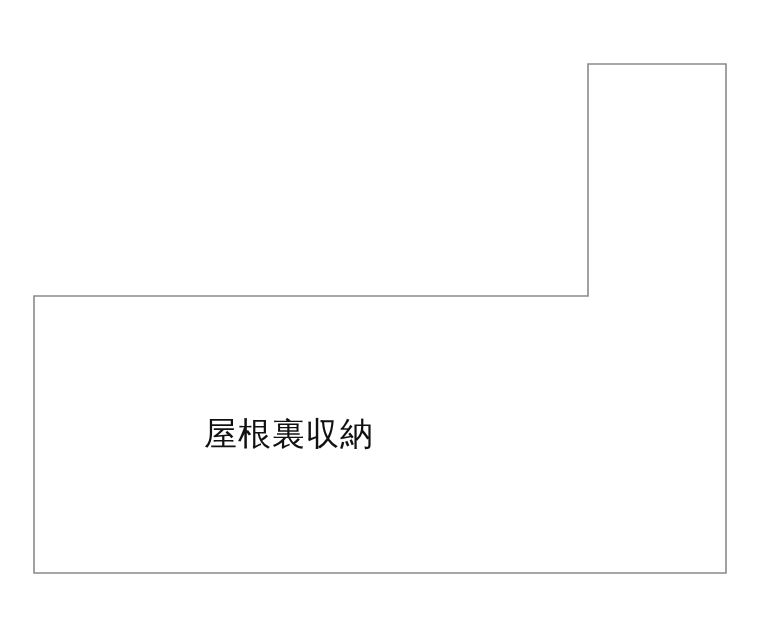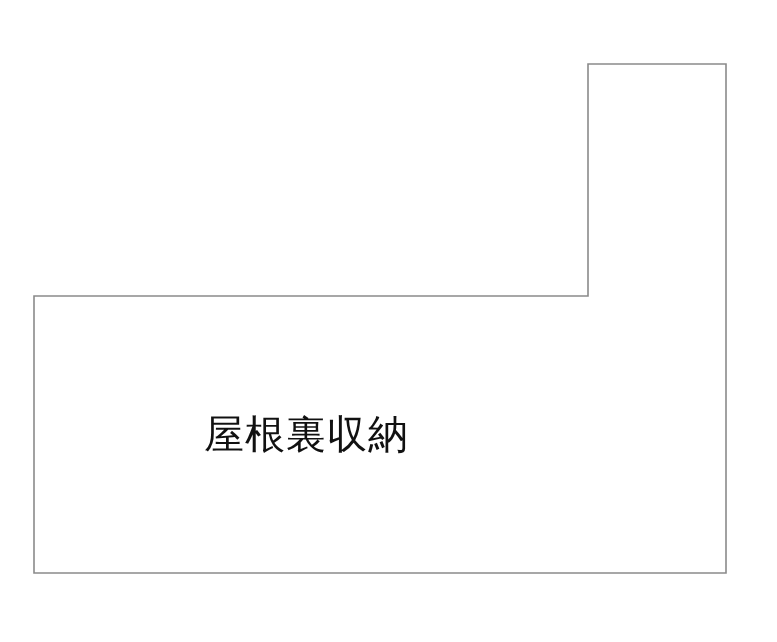--- a/index.html
+++ b/index.html
@@ -23,21 +23,21 @@
     }
     .room-outline {
       position: absolute;
       left: 0;
       top: 0;
     }
     .room-label {
       position: absolute;
       left: 204px;
       top: 410px;
-      font-size: 40px;
+      font-size: 33px;
       line-height: 48px;
       color: #111111;
       letter-spacing: 1px;
       white-space: nowrap;
       font-family: "DejaVu Sans", sans-serif;
     }
   </style>
 </head>
 <body style="background: rgb(255, 255, 255);">
 

